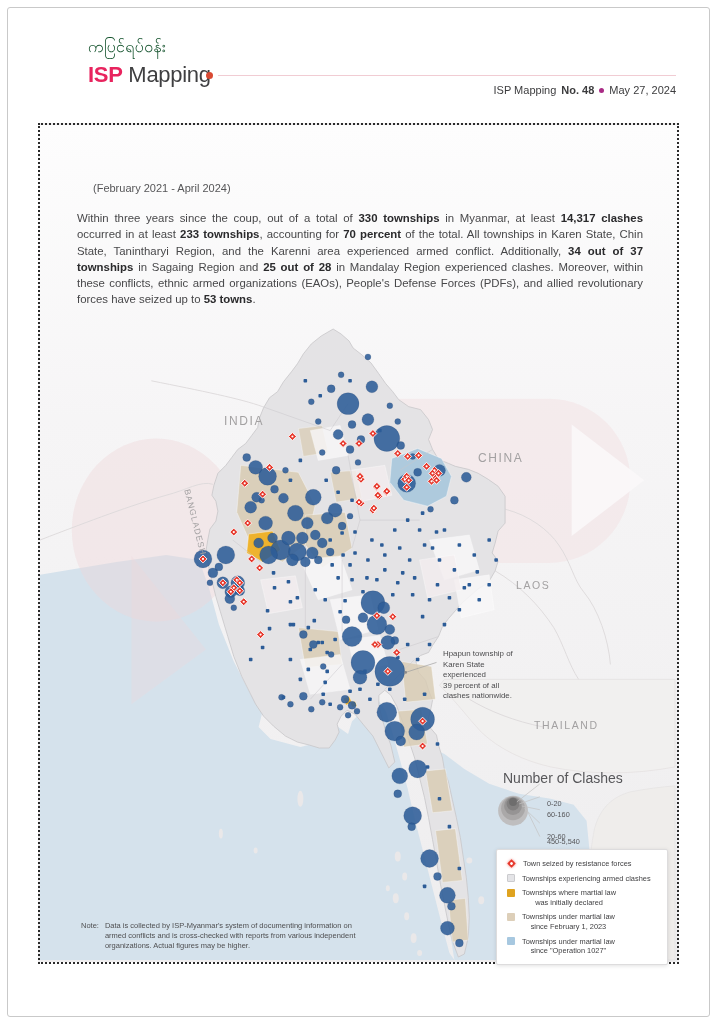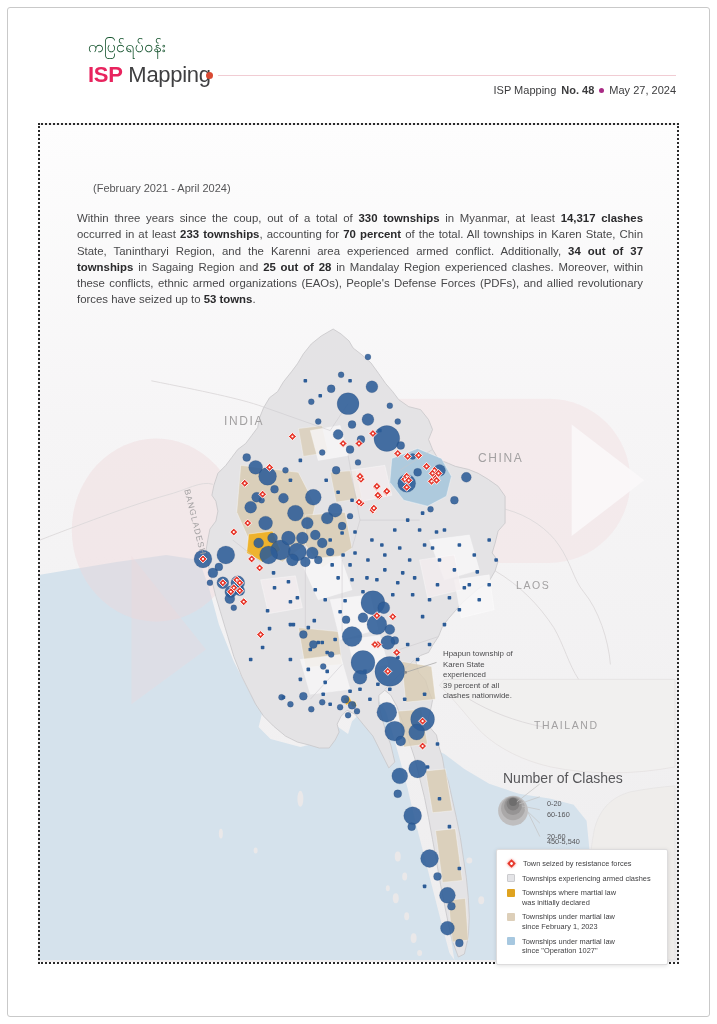--- a/index.html
+++ b/index.html
@@ -51,21 +51,21 @@
   .annotation{left:403px;top:524px;width:96px;font-size:7.9px;line-height:10.6px;color:#4c4c4e;white-space:pre-line;}
 
   
   .size-title{left:463px;top:645px;font-size:14px;color:#57575a;}
   .size-label{left:507px;font-size:7.3px;color:#57575a;white-space:nowrap;}
 
   
   .legend-box{left:456px;top:724px;width:172px;box-sizing:border-box;background:#fff;
         border:1px solid #dddcdd;border-radius:2px;box-shadow:0 1px 4px rgba(0,0,0,.12);
         padding:9px 10px 8px 10px;display:flex;flex-direction:column;gap:5px;}
-  .legend-item{display:flex;gap:7px;align-items:flex-start;}
+  .legend-item{display:flex;gap:7px;align-items:flex-start;text-align:center;}
   .legend-item .txt{font-size:7.4px;line-height:9.6px;color:#3e3e40;white-space:pre-line;}
   .sw{flex:0 0 auto;width:8px;height:8px;margin-top:0.5px;border-radius:1px;}
   .sw-diamond{width:7px;height:7px;background:#e6372b;transform:rotate(45deg) scale(.85);
         margin:1px 1px 0 1px;position:relative;box-shadow:0 0 3px rgba(230,55,43,.75);}
   .sw-diamond:after{content:"";position:absolute;left:2.4px;top:2.4px;width:2.2px;height:2.2px;border-radius:50%;background:#fff;}
   .sw-clashes{background:#e4e4e7;border:1px solid #cbcbce;box-sizing:border-box;}
   .sw-initial{background:#dfa31f;}
   .sw-2023{background:#ddcfb9;}
   .sw-1027{background:#a7c8e0;}
 
@@ -545,14 +545,18 @@
           <span class="txt">Townships under martial law
 since February 1, 2023</span>
         </div>
         <div class="legend-item">
           <span class="sw sw-1027"></span>
           <span class="txt">Townships under martial law
 since "Operation 1027"</span>
         </div>
       </div>
 
+    <div class="note">
+      <span class="lab">Note:</span>
+      <span class="txt">Data is collected by ISP-Myanmar's system of documenting information on armed conflicts and is cross-checked with reports from various independent organizations. Actual figures may be higher.</span>
+    </div>
   </div>
 </div>
 
 </body></html>

